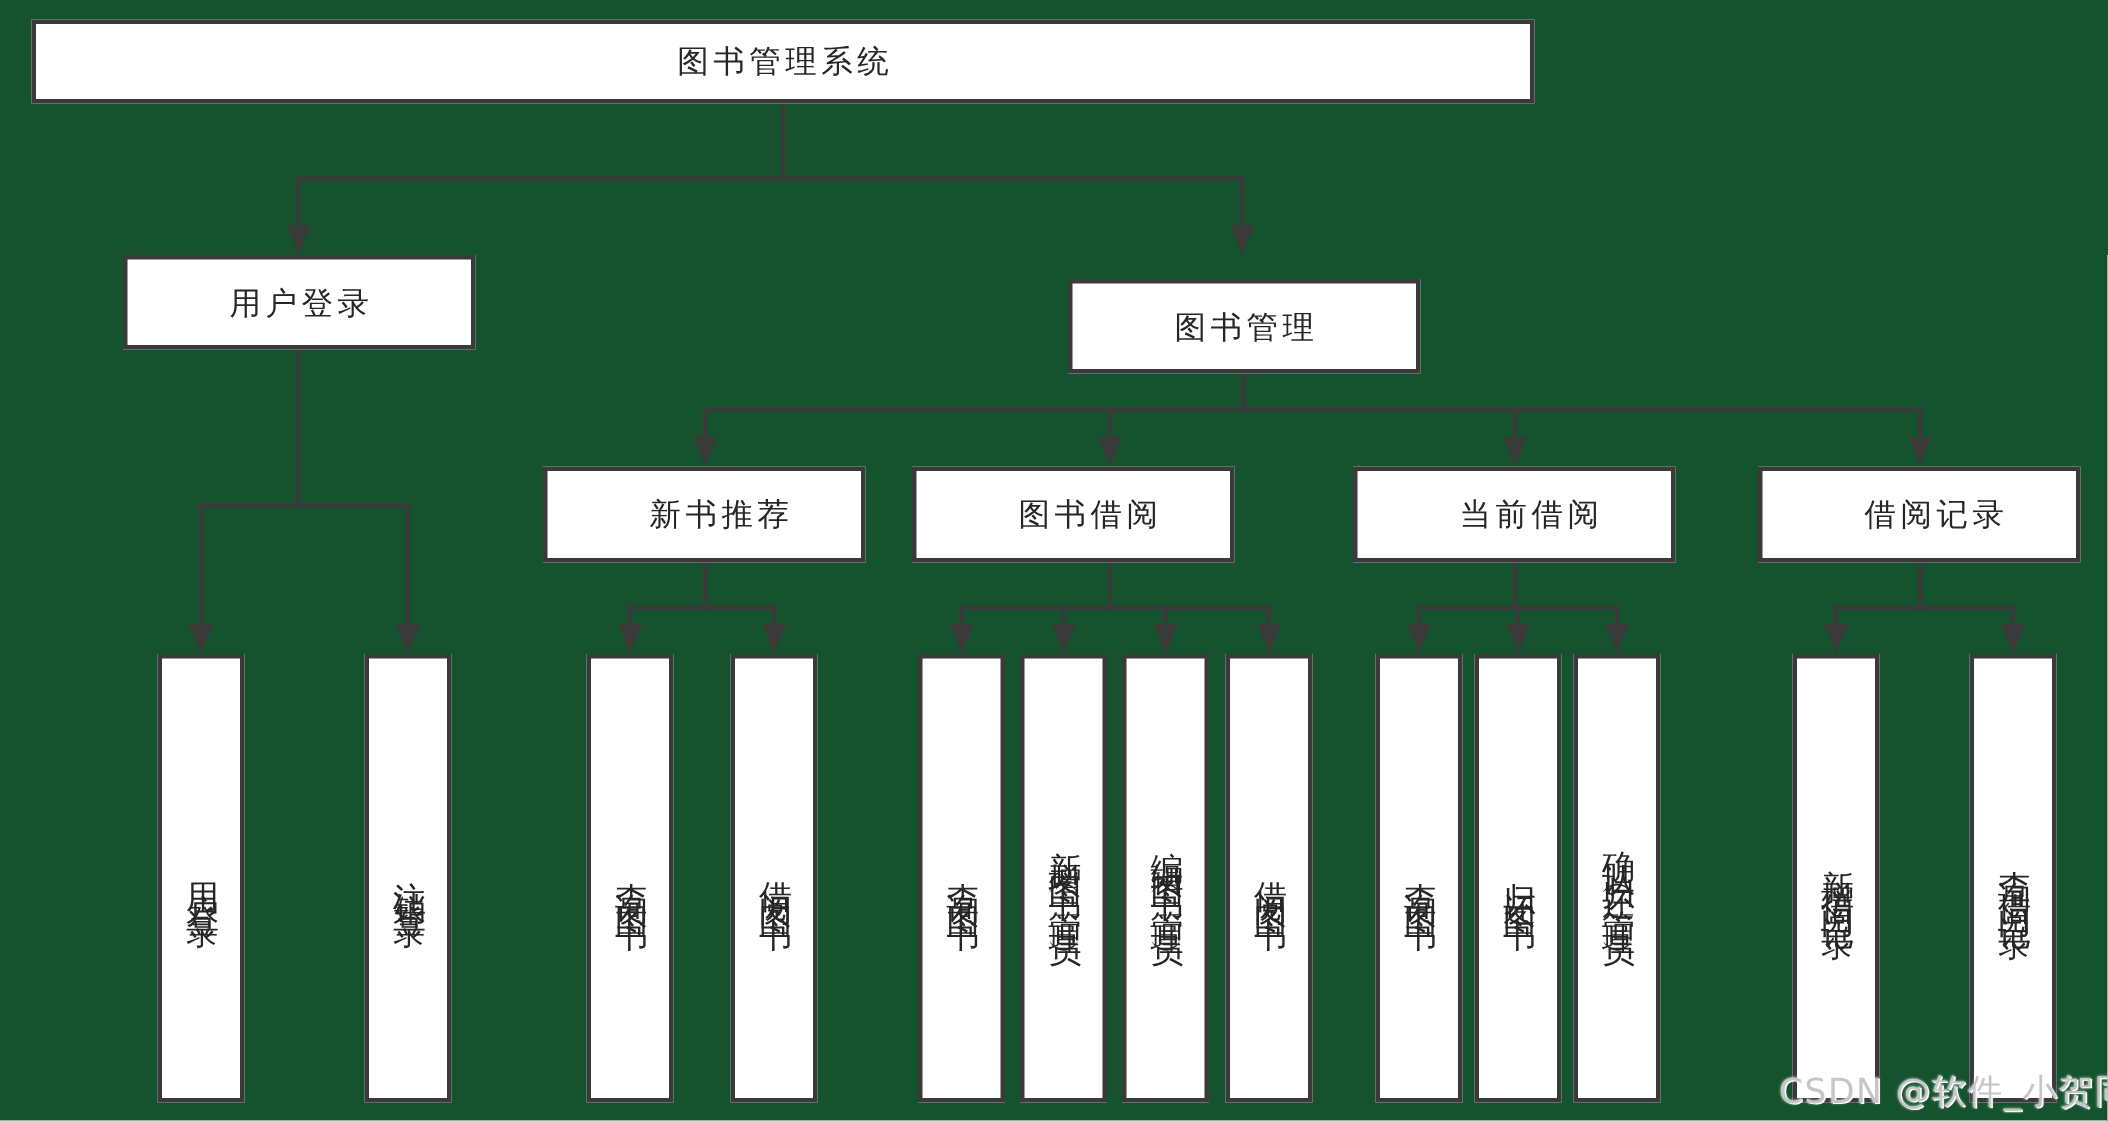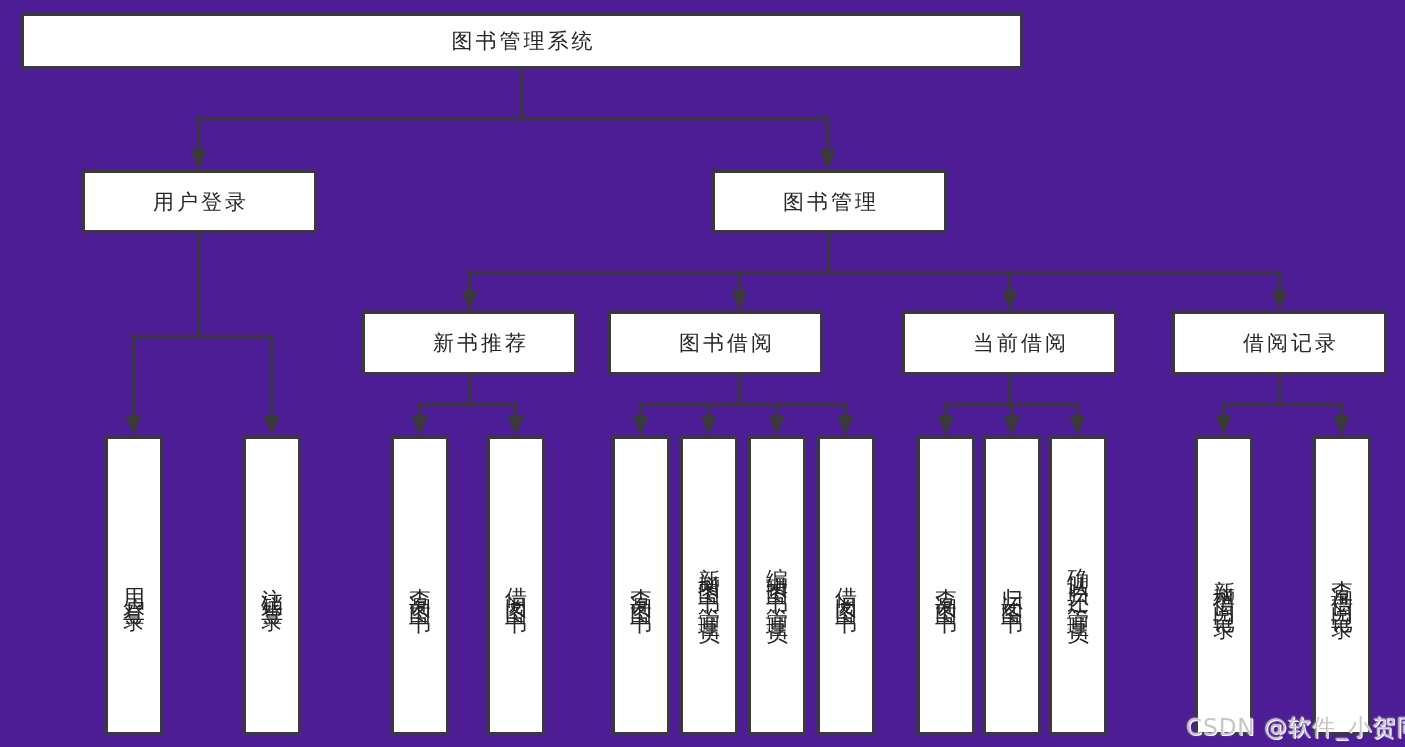--- a/index.html
+++ b/index.html
@@ -1,20 +1,20 @@
 <!DOCTYPE html>
 <html><head>
 <meta charset="utf-8">
 <style>
   html, body { margin: 0; padding: 0; background: #ffffff; }
   .canvas {
     position: relative;
     width: 1405px;
     height: 747px;
-    background: #4c1d95;
+    background: #14532d;
     overflow: hidden;
     font-family: "DejaVu Sans", "Liberation Sans", sans-serif;
   }
   .wires {
     position: absolute;
     left: 0; top: 0;
     width: 1405px; height: 747px;
     z-index: 1;
   }
   .box {
@@ -133,21 +133,21 @@
       <polygon points="1070,416 1086,416 1078,436"></polygon>
 
       <polygon points="1216,416 1232,416 1224,436"></polygon>
       <polygon points="1334,416 1350,416 1342,436"></polygon>
     </g>
   </svg>
 
   <div class="box hbox root">图书管理系统</div>
 
   <div class="box hbox lvl2" style="left:82px;">用户登录</div>
-  <div class="box hbox lvl2" style="left:712px;">图书管理</div>
+  <div class="box hbox lvl2" style="left:712px;margin-top:16px;">图书管理</div>
 
   <div class="box hbox lvl3" style="left:362px;">新书推荐</div>
   <div class="box hbox lvl3" style="left:608px;">图书借阅</div>
   <div class="box hbox lvl3" style="left:902px;">当前借阅</div>
   <div class="box hbox lvl3" style="left:1172px;">借阅记录</div>
 
   <div class="box vbox" style="left:105px;">用户登录</div>
   <div class="box vbox" style="left:243px;">注销登录</div>
 
   <div class="box vbox" style="left:391px;">查询图书</div>

